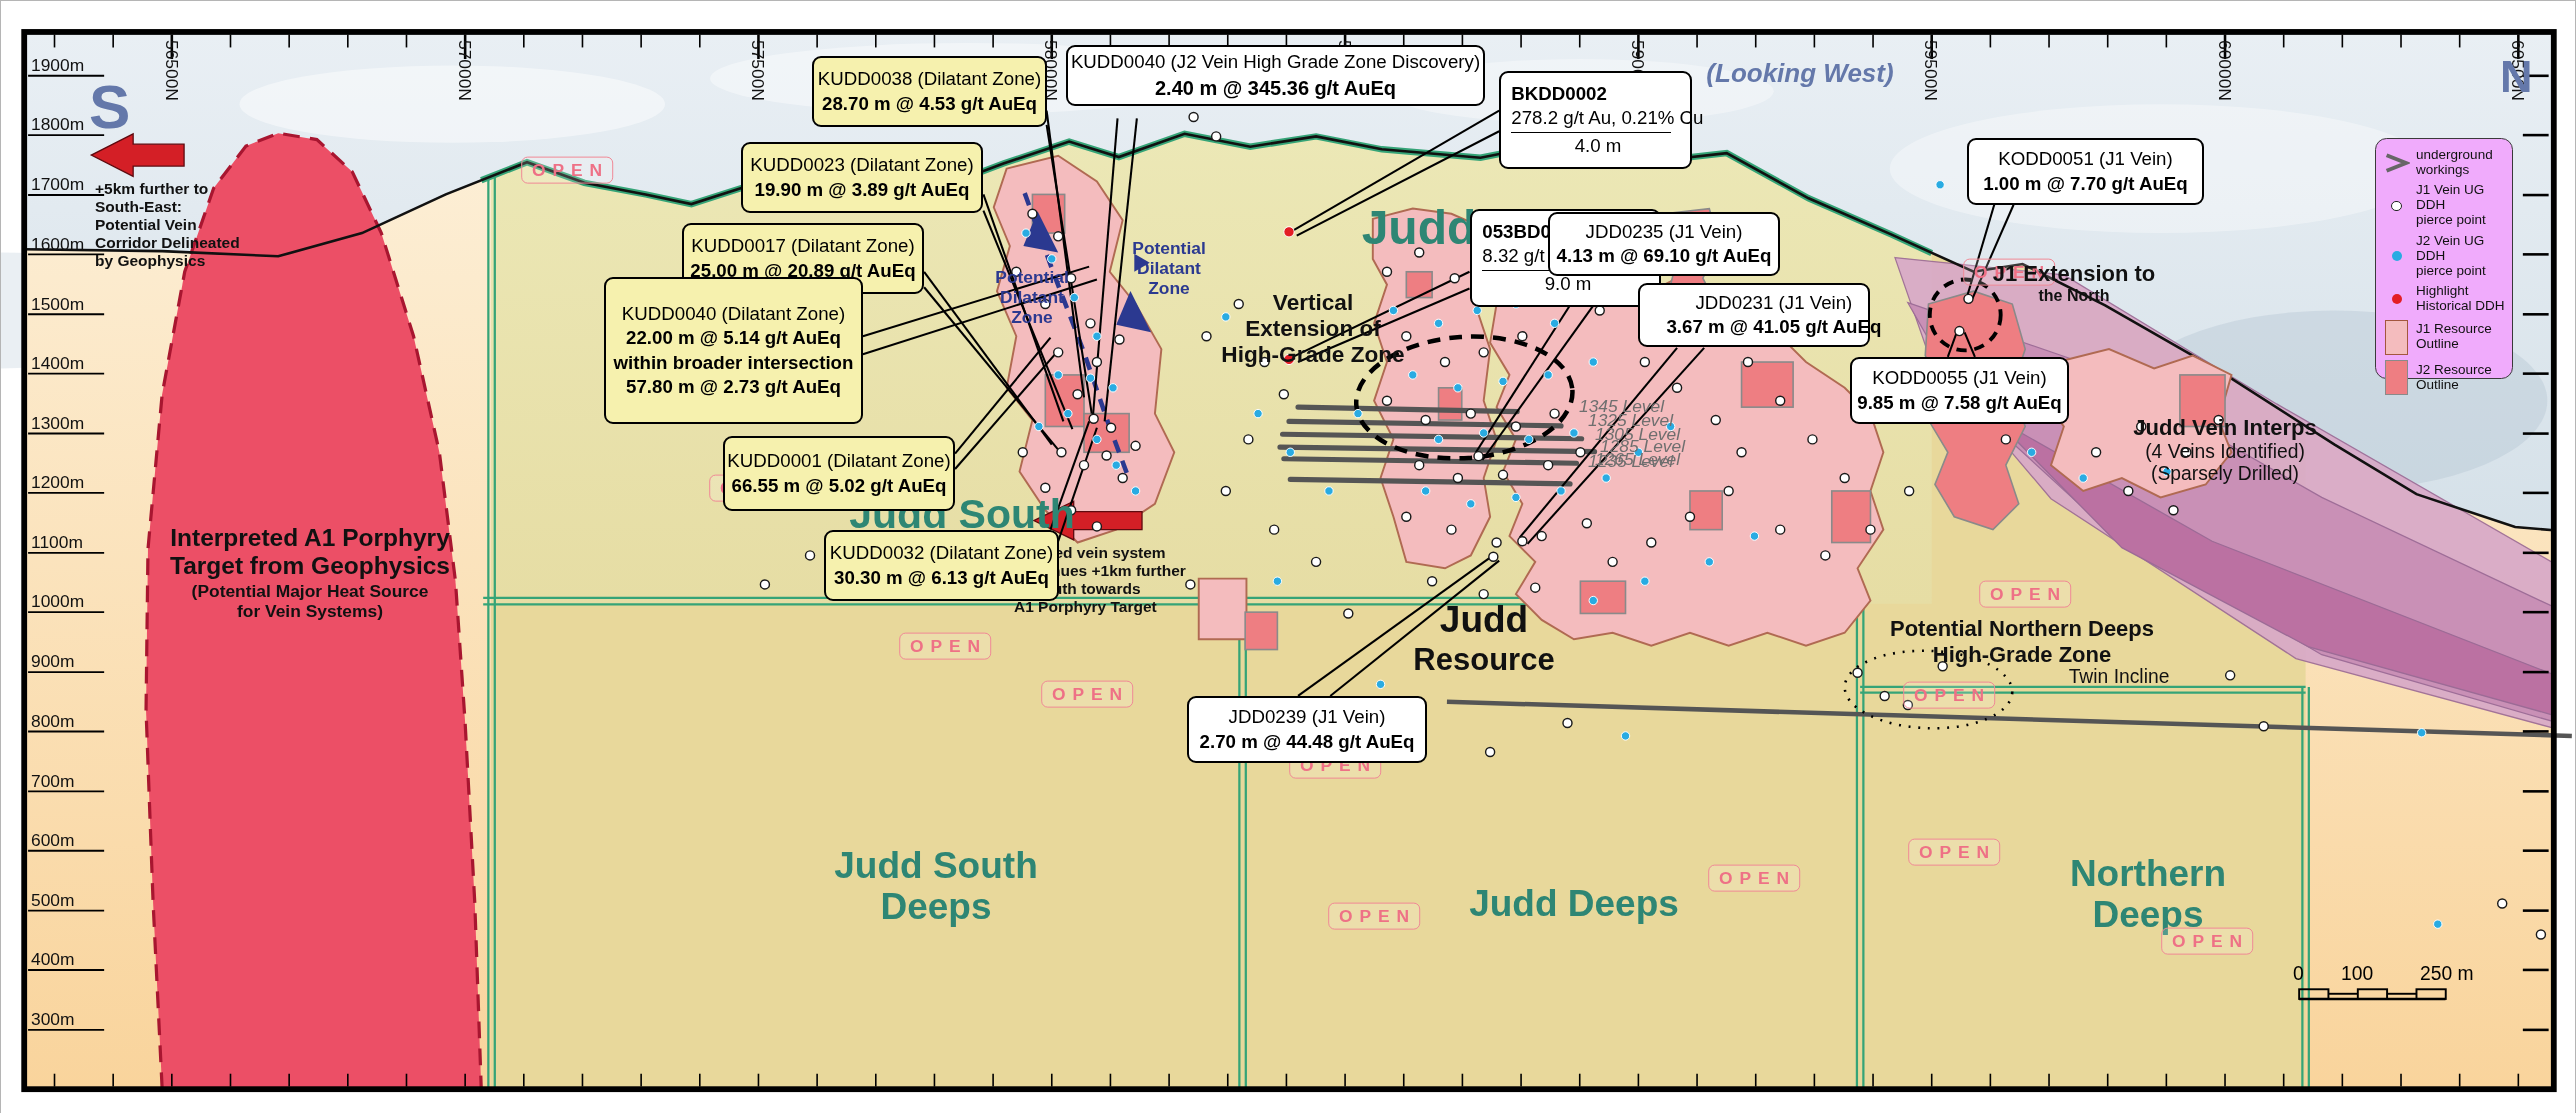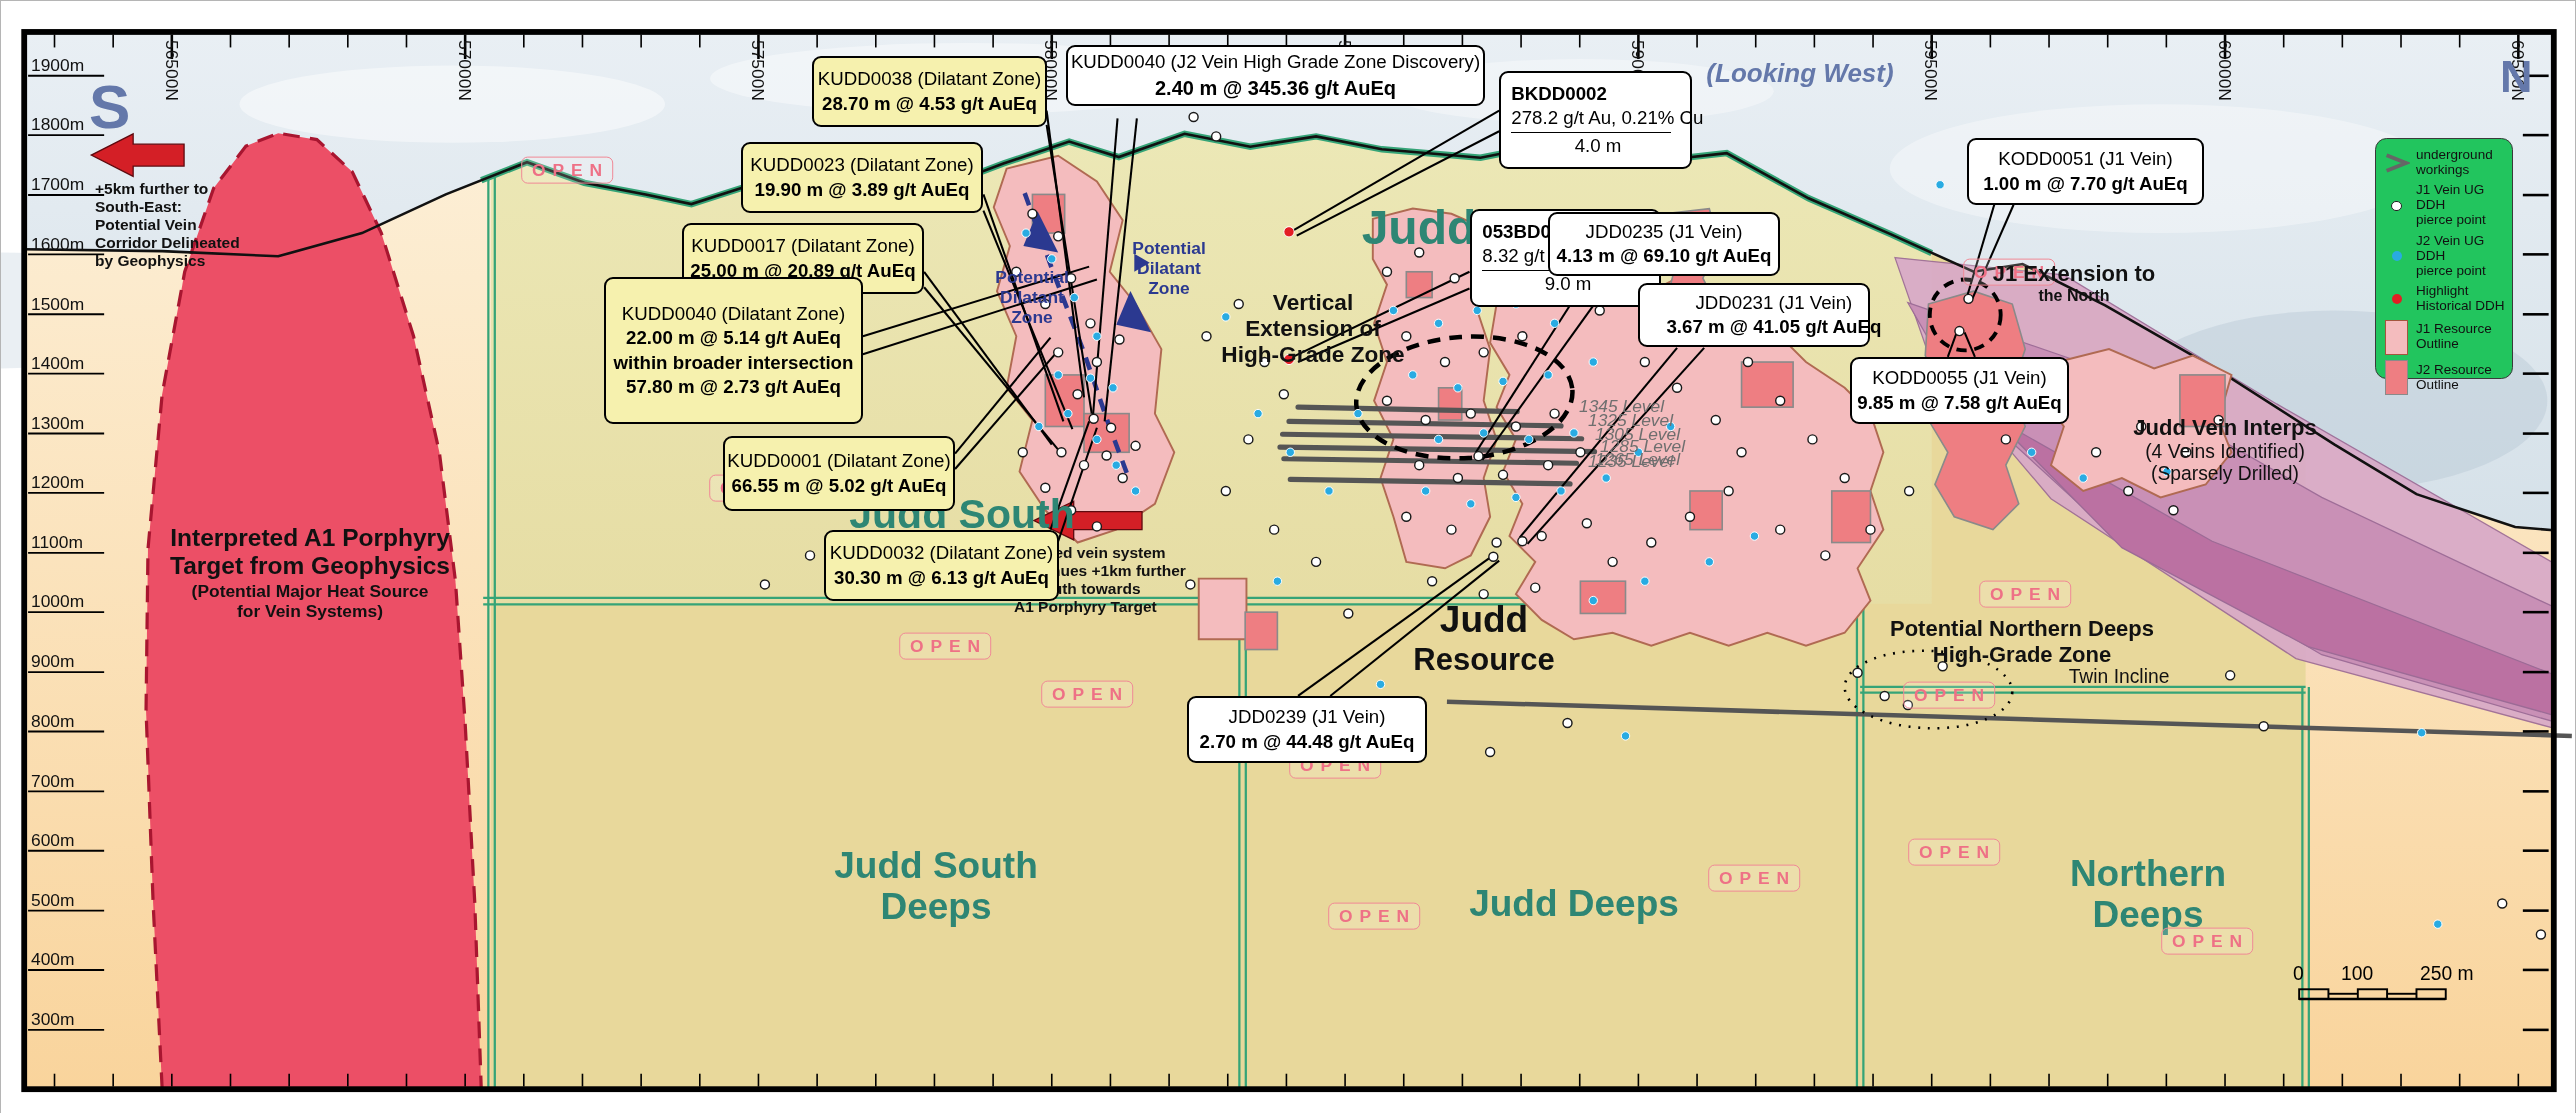--- a/index.html
+++ b/index.html
@@ -21,21 +21,21 @@
            justify-content:center;align-items:center;text-align:center;z-index:30;padding:2.6px 5.2px;box-sizing:border-box;}
   .callout.yellow{background:#f6f1ae;}
   .callout .cl-line{font-size:18.7px;line-height:1.3;color:#000;white-space:nowrap;}
   .callout .big{font-size:20px;}
   .callout .b{font-weight:bold;}
   .callout.assay{align-items:flex-start;text-align:left;padding-left:10.3px;}
   .callout.assay .ctr{align-self:center;}
   .callout .rule{width:92%;border-top:1.9px solid #000;margin:1.3px 0;}
   .compass{position:absolute;font-weight:bold;color:#6478aa;z-index:20;}
   #looking-west{position:absolute;font-style:italic;font-weight:bold;font-size:26px;color:#6478aa;z-index:20;transform:translateX(-50%);}
-  .legend{position:absolute;left:2374px;top:137px;width:138px;height:241px;background:#22c55e;border:1.9px solid #3a3a3a;
+  .legend{position:absolute;left:2374px;top:137px;width:138px;height:241px;background:#f0abfc;border:1.9px solid #3a3a3a;
           border-radius:11.6px;z-index:40;box-sizing:border-box;padding:9px 6.4px 6.4px 7.7px;display:flex;flex-direction:column;gap:5.8px;}
   .lg-row{display:flex;align-items:center;gap:6.4px;}
   .lg-ic{flex:0 0 26px;display:flex;justify-content:center;align-items:center;}
   .lg-tx{white-space:pre-line;font-size:13.5px;line-height:1.1;color:#111;}
   .dot{border-radius:50%;display:inline-block;}
   .dot.j1{width:8.4px;height:8.4px;background:#fff;border:1.9px solid #222;}
   .dot.j2{width:10.3px;height:10.3px;background:#29abe2;}
   .dot.red{width:10.3px;height:10.3px;background:#e31e24;}
   .swatch{display:inline-block;width:23px;height:35px;border:1.3px solid #8a8a8a;box-sizing:border-box;}
   .swatch.j1s{background:#f4bcbe;border-color:#a3563e;}

